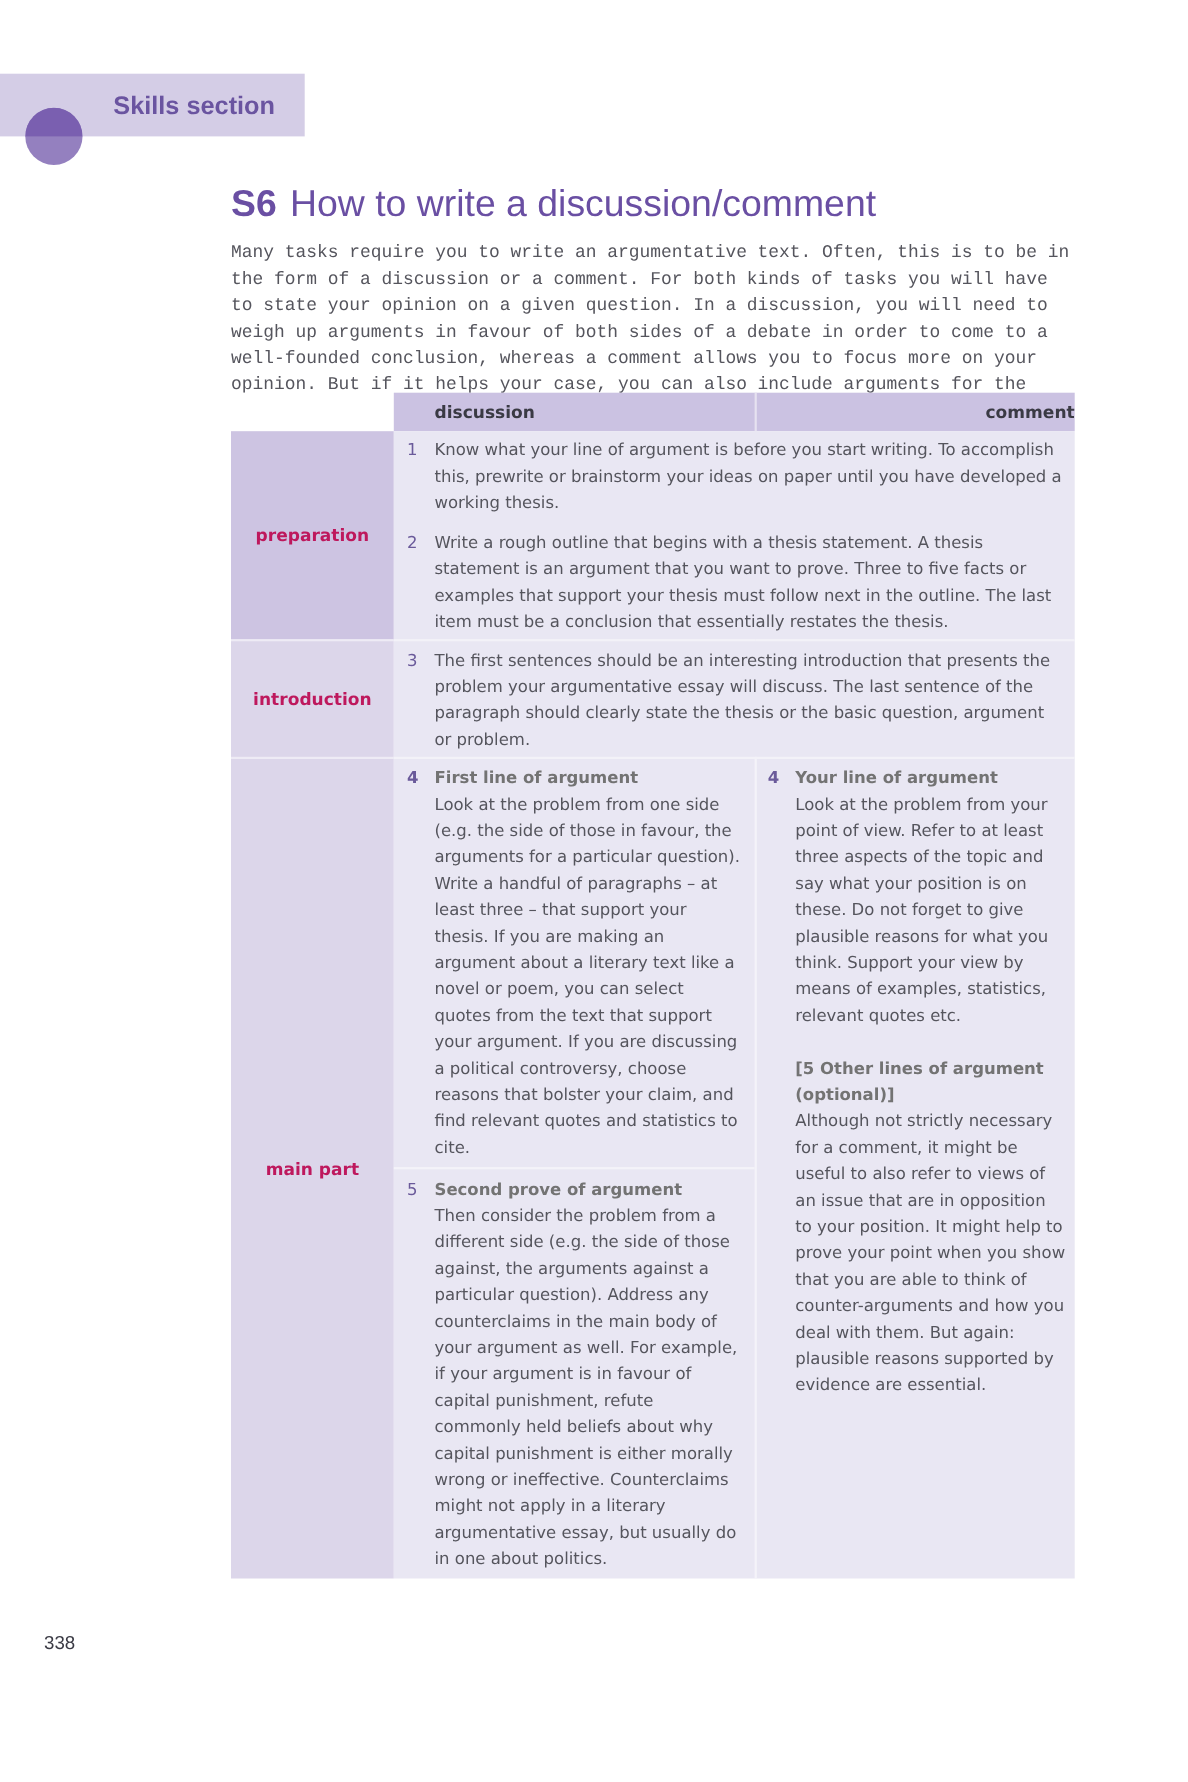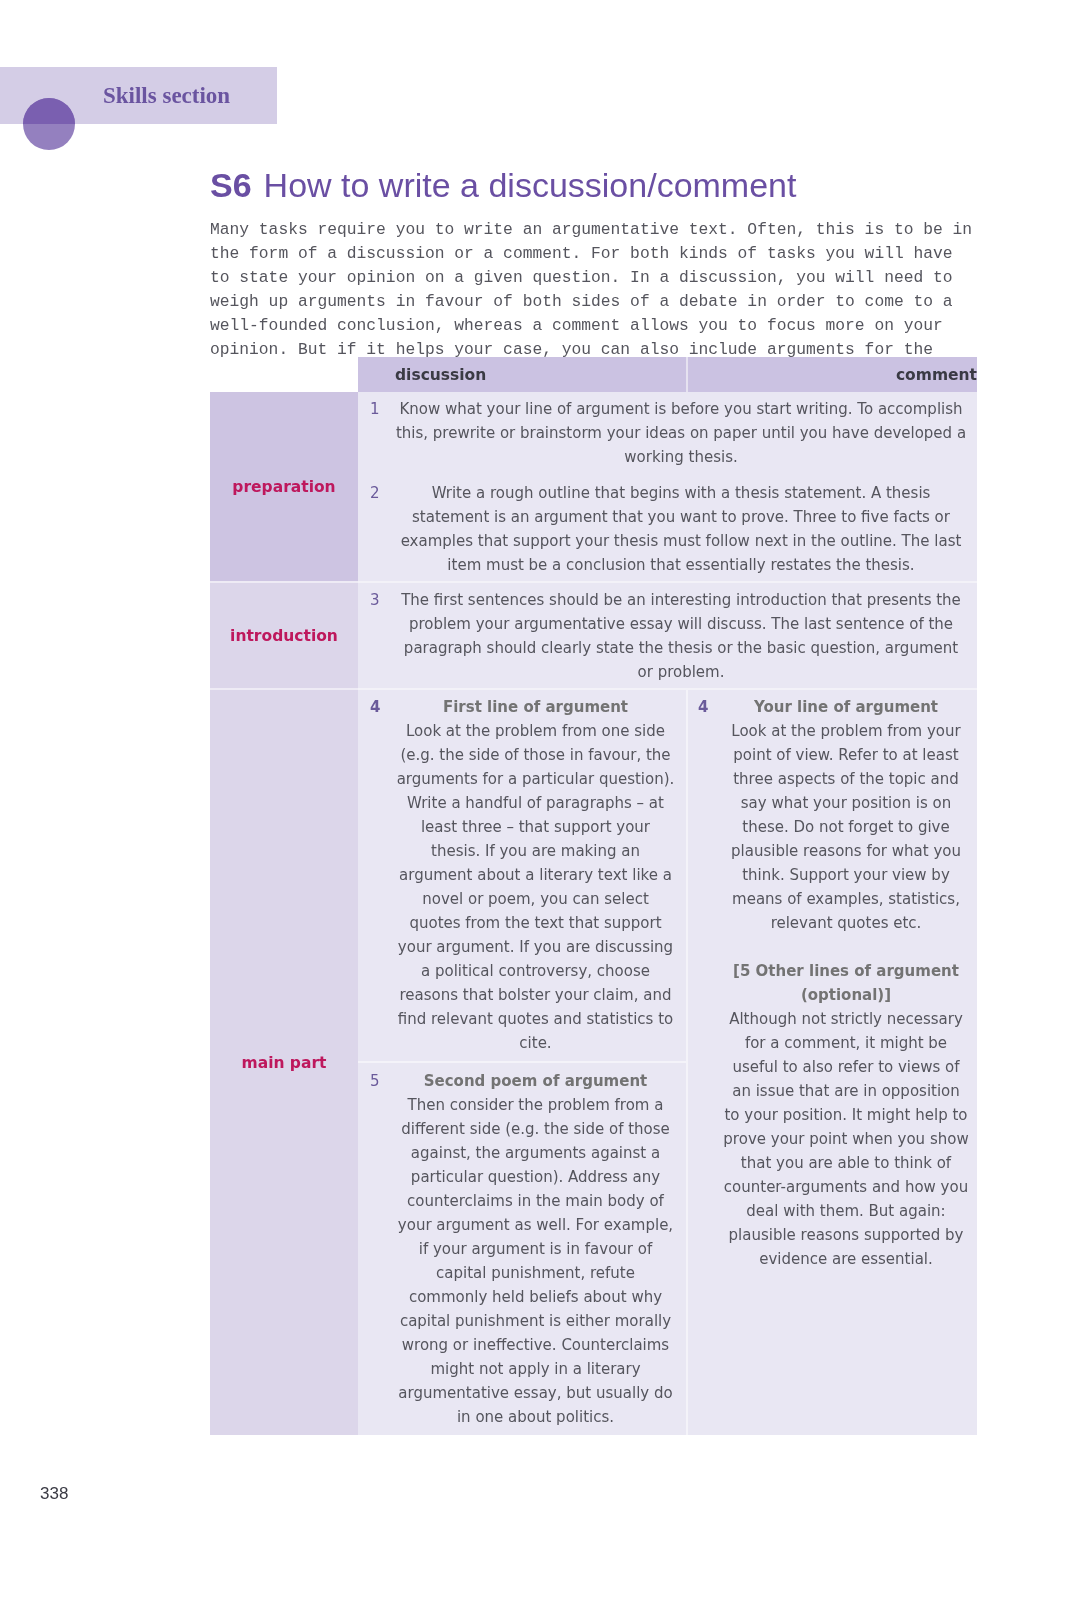--- a/index.html
+++ b/index.html
@@ -6,21 +6,21 @@
     body {
       width: 1080px; height: 1620px; background: #ffffff; position: relative; overflow: hidden;
       font-family: "Liberation Sans", sans-serif; color: #4a4a52;
     }
     .banner {
       position: absolute; left: 0; top: 67px; width: 277px; height: 57px;
       background: #d4cde6;
     }
     .banner-label {
       position: absolute; left: 103px; top: 83px; font-size: 23px; font-weight: bold; color: #6a54a0;
-      font-family: Liberation Serif, serif; letter-spacing: 0px;
+      font-family: Liberation Sans, sans-serif; letter-spacing: 0px;
     }
     .dot {
       position: absolute; left: 23px; top: 98px; width: 52px; height: 52px; border-radius: 50%;
       background: #9480bf; overflow: hidden;
     }
     .dot::before {
       content: ""; position: absolute; left: 0; top: 0; width: 100%; height: 26px; background: #7a5fb0;
     }
     .title {
       position: absolute; left: 210px; top: 166px; font-size: 34px; color: #6a4fa3;
@@ -44,21 +44,21 @@
     .grid th.h-comm { padding-left: 36px; text-align: right; }
     .row-label {
       text-align: center; vertical-align: middle; font-weight: bold; color: #be185d; font-size: 15.5px;
       background: #dcd6ea; border-bottom: 2px solid #eeebf5;
     }
     .row-label.prep { background: #cdc4e2; }
     .cell { background: #e9e7f3; vertical-align: top; padding: 0; border-bottom: 2px solid #f3f2f8; }
     .item { display: flex; padding: 6px 10px 6px 12px; line-height: 24px; color: #55555d; }
     .item .n { width: 25px; flex: none; color: #6a5a9a; font-weight: normal; }
     .item .n.b { font-weight: bold; }
-    .item .txt { flex: 1; text-align: center; }
+    .item .txt { flex: 1; }
     .item .hd { font-weight: bold; color: #737373; display: block; }
     .sub-divider { border-top: 2px solid #f4f3f9; }
     .comm-cell { border-left: 2px solid #f4f3f9; }
     .page-num { position: absolute; left: 40px; top: 1484px; font-size: 17px; color: #3a3a44; font-family: "Liberation Sans", sans-serif; }
   </style>
 </head>
 <body>
 
 <div class="banner"></div>
 <div class="dot"></div>
@@ -112,21 +112,21 @@
         <div class="item" style="padding-top:5px;">
           <span class="n b">4</span>
           <span class="txt">
             <span class="hd">First line of argument</span>
             <span>Look at the problem from one side (e.g. the side of those in favour, the arguments for a particular question). Write a handful of paragraphs – at least three – that support your thesis. If you are making an argument about a literary text like a novel or poem, you can select quotes from the text that support your argument. If you are discussing a political controversy, choose reasons that bolster your claim, and find relevant quotes and statistics to cite.</span>
           </span>
         </div>
         <div class="item sub-divider" style="padding-top:6px;padding-bottom:6px;">
           <span class="n">5</span>
           <span class="txt">
-            <span class="hd">Second poem of argument</span>
+            <span class="hd">Second prove of argument</span>
             <span>Then consider the problem from a different side (e.g. the side of those against, the arguments against a particular question). Address any counterclaims in the main body of your argument as well. For example, if your argument is in favour of capital punishment, refute commonly held beliefs about why capital punishment is either morally wrong or ineffective. Counterclaims might not apply in a literary argumentative essay, but usually do in one about politics.</span>
           </span>
         </div>
       </td>
       <td class="cell comm-cell" style="border-bottom:none;">
         <div class="item" style="padding-top:5px;padding-left:10px;padding-right:8px;">
           <span class="n b">4</span>
           <span class="txt">
             <span class="hd">Your line of argument</span>
             <span>Look at the problem from your point of view. Refer to at least three aspects of the topic and say what your position is on these. Do not forget to give plausible reasons for what you think. Support your view by means of examples, statistics, relevant quotes etc.</span>

